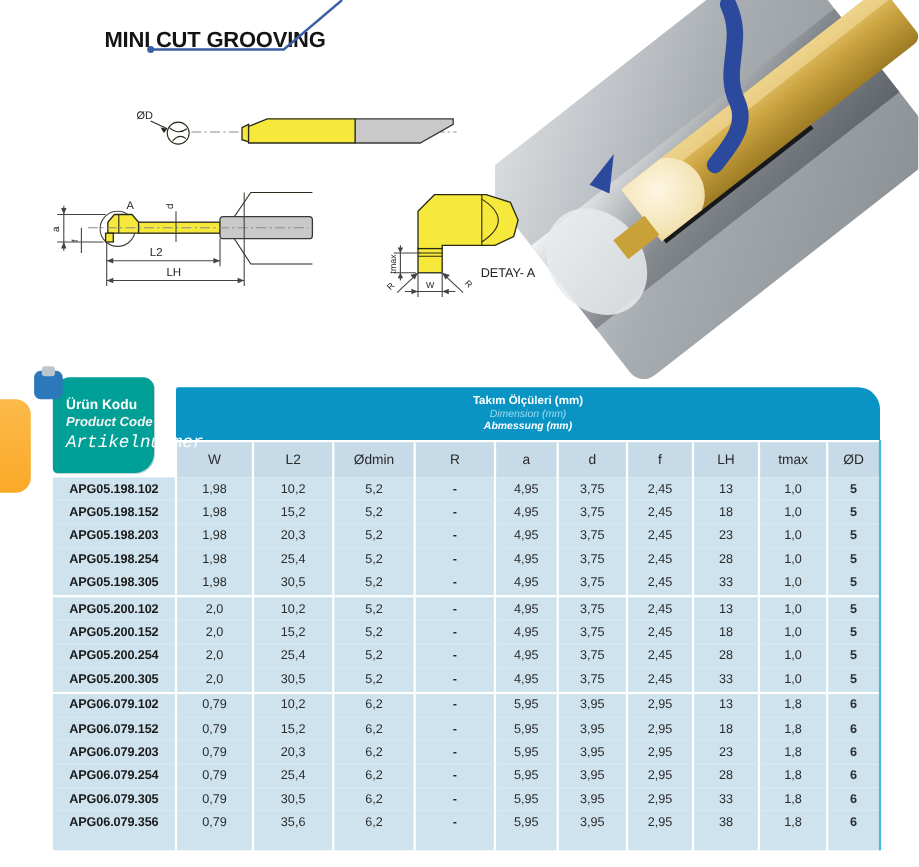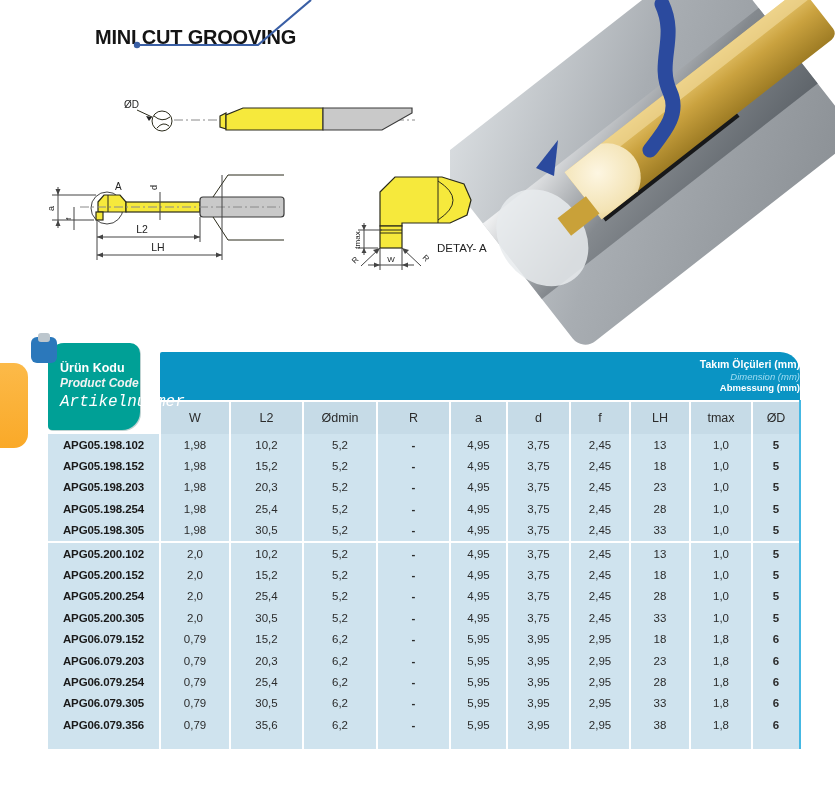--- a/index.html
+++ b/index.html
@@ -36,26 +36,26 @@
     border-radius:0 14px 14px 0;
     background:linear-gradient(180deg,#fcba49 0%,#faa928 100%);
   }
 
   
   .table-wrap{position:absolute;left:48px;top:343px;width:752px;height:445px;}
 
   .banner{
     position:absolute;left:112px;top:9px;right:0;height:48px;
     background:#0a94c4;border-radius:2px 20px 0 0;
-    display:flex;flex-direction:column;justify-content:center;align-items:flex-end;
+    display:flex;flex-direction:column;justify-content:center;align-items:center;
     line-height:1.22;
   }
   .banner .b1{color:#ffffff;font-size:10.5px;font-weight:bold;}
   .banner .b2{color:#9fdcf2;font-size:9.5px;font-style:italic;}
-  .banner .b3{color:#ffffff;font-size:9.5px;font-weight:bold;}
+  .banner .b3{color:#ffffff;font-size:9.5px;font-style:italic;font-weight:bold;}
 
   .teal-box{
     position:absolute;left:0;top:0;width:92px;height:87px;
     background:#00a096;border-radius:16px 10px 18px 4px;
     display:flex;flex-direction:column;justify-content:center;
     padding-left:12px;box-sizing:border-box;line-height:1.3;
     box-shadow:1px 1px 0 rgba(0,80,75,.25);
   }
   .teal-box .t1{color:#fff;font-size:12.5px;font-weight:bold;}
   .teal-box .t2{color:#f2f2f2;font-size:12px;font-weight:bold;font-style:italic;}
@@ -371,20 +371,33 @@
             <td class="val">30,5</td>
             <td class="val">5,2</td>
             <td class="val dash">-</td>
             <td class="val">4,95</td>
             <td class="val">3,75</td>
             <td class="val">2,45</td>
             <td class="val">33</td>
             <td class="val">1,0</td>
             <td class="val od">5</td>
           </tr>
+          <tr class="group-start">
+            <td class="code">APG06.079.102</td>
+            <td class="val">0,79</td>
+            <td class="val">10,2</td>
+            <td class="val">6,2</td>
+            <td class="val dash">-</td>
+            <td class="val">5,95</td>
+            <td class="val">3,95</td>
+            <td class="val">2,95</td>
+            <td class="val">13</td>
+            <td class="val">1,8</td>
+            <td class="val od">6</td>
+          </tr>
           <tr>
             <td class="code">APG06.079.152</td>
             <td class="val">0,79</td>
             <td class="val">15,2</td>
             <td class="val">6,2</td>
             <td class="val dash">-</td>
             <td class="val">5,95</td>
             <td class="val">3,95</td>
             <td class="val">2,95</td>
             <td class="val">18</td>

